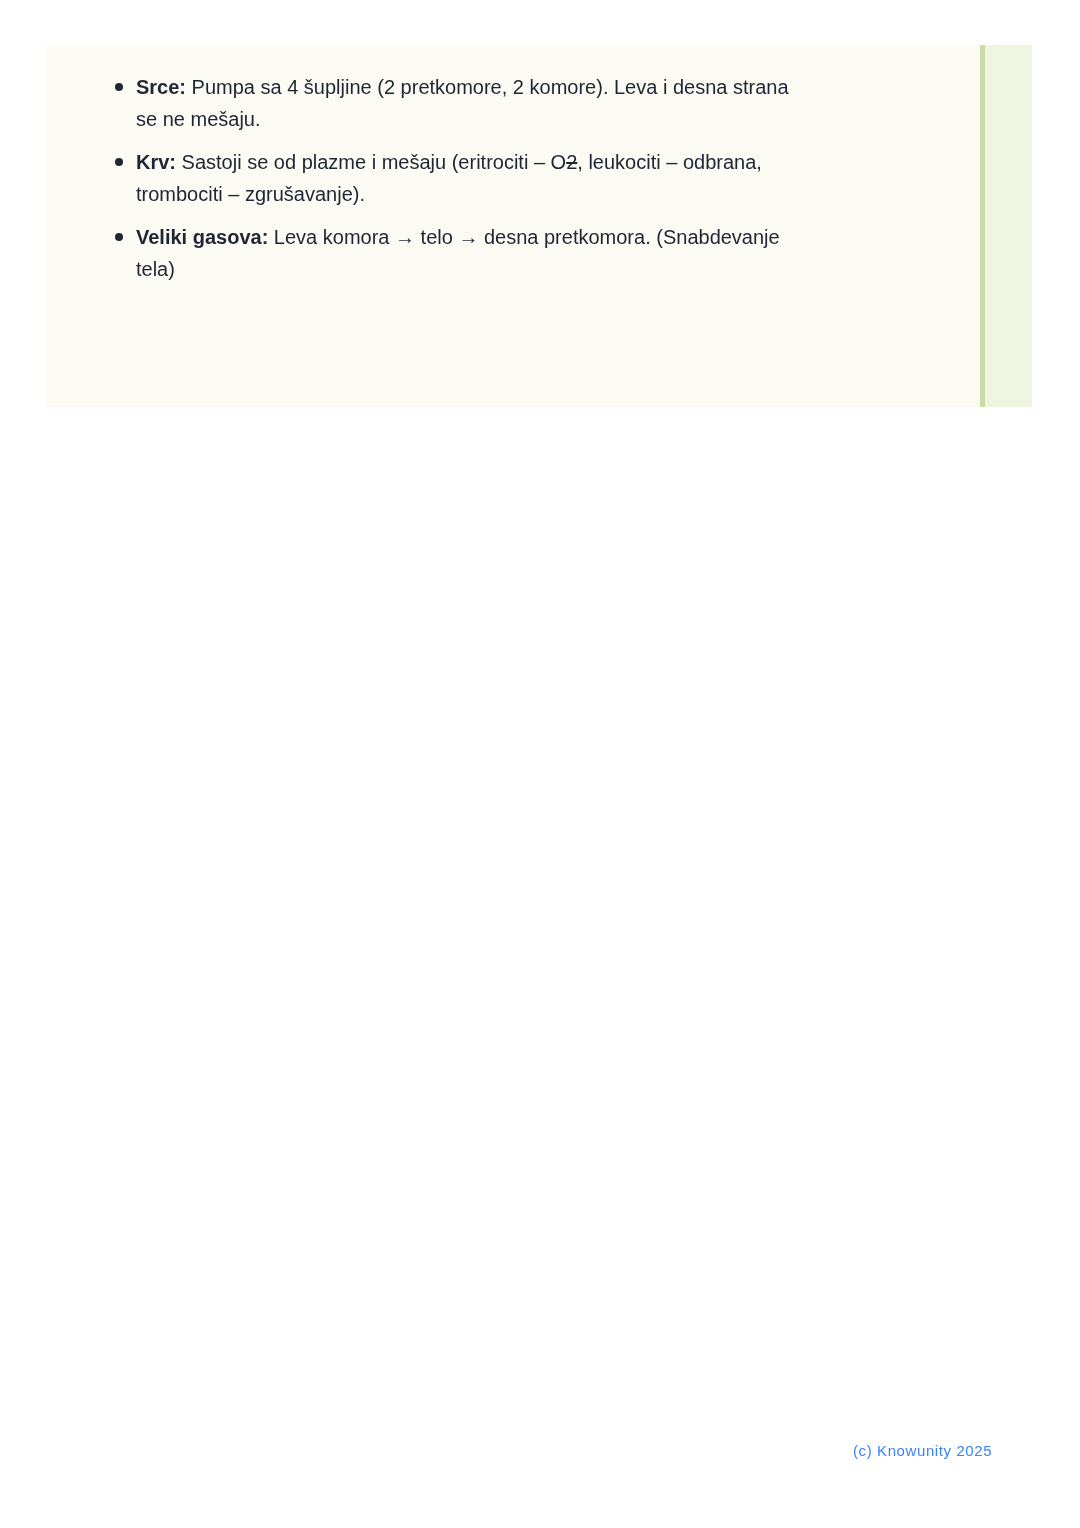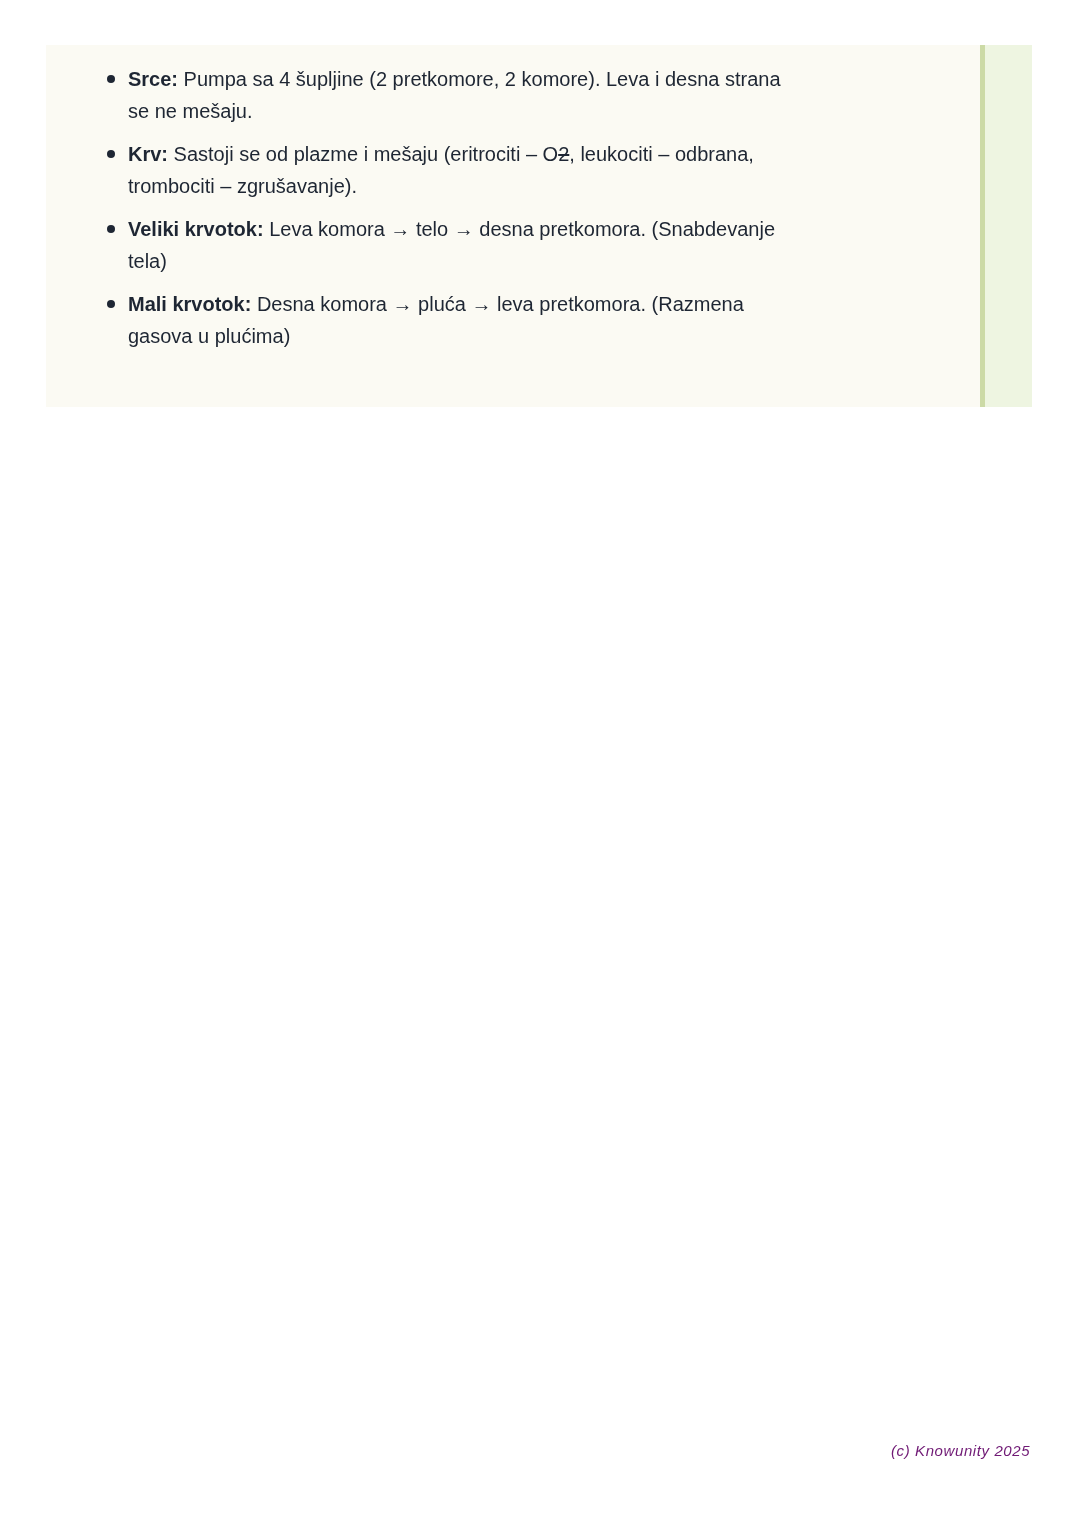--- a/index.html
+++ b/index.html
@@ -31,21 +31,21 @@
     position: absolute;
     top: 0;
     right: 0;
     width: 52px;
     height: 100%;
     background: #eef5e1;
     border-left: 5px solid #ccdaa6;
   }
   .bullet-list {
     list-style: none;
-    margin: 4px;
+    margin: 12px;
     padding: 14px 130px 0 78px;
   }
   .bullet-list li {
     position: relative;
     margin: 0 0 11px 0;
     color: #1e2633;
     font-size: 20px;
     line-height: 32px;
   }
   .dot {
@@ -62,26 +62,25 @@
     white-space: pre-wrap;
   }
   .bullet-text strong {
     font-weight: 700;
   }
   .bullet-text s {
     text-decoration: line-through;
   }
   .footer {
     position: absolute;
-    left: 891px;
+    left: 853px;
     top: 1442px;
     font-size: 15px;
-    color: #701a75;
+    color: #3b82f6;
     letter-spacing: 0.6px;
-    font-style: italic;
   }
 </style>
 </head>
 <body>
 
 <div class="page">
 
   <section class="note-card">
     <div class="accent-stripe"></div>
 
@@ -94,28 +93,23 @@
       </li>
 
       <li>
         <span class="dot"></span>
         <p class="bullet-text"><strong>Krv:</strong><span> Sastoji se od plazme i mešaju (eritrociti – O</span><s>2</s><span>, leukociti – odbrana,
 trombociti – zgrušavanje).</span></p>
       </li>
 
       <li>
         <span class="dot"></span>
-        <p class="bullet-text"><strong>Veliki krvotok:</strong><span> Leva komora → telo → desna pretkomora. (Snabdevanje
+        <p class="bullet-text"><strong>Veliki gasova:</strong><span> Leva komora → telo → desna pretkomora. (Snabdevanje
 tela)</span><s></s><span></span></p>
       </li>
 
-      <li>
-        <span class="dot"></span>
-        <p class="bullet-text"><strong>Mali krvotok:</strong><span> Desna komora → pluća → leva pretkomora. (Razmena
-gasova u plućima)</span><s></s><span></span></p>
-      </li>
 
     </ul>
   </section>
 
   <div class="footer">(c) Knowunity 2025</div>
 
 </div>
 
 </body></html>

